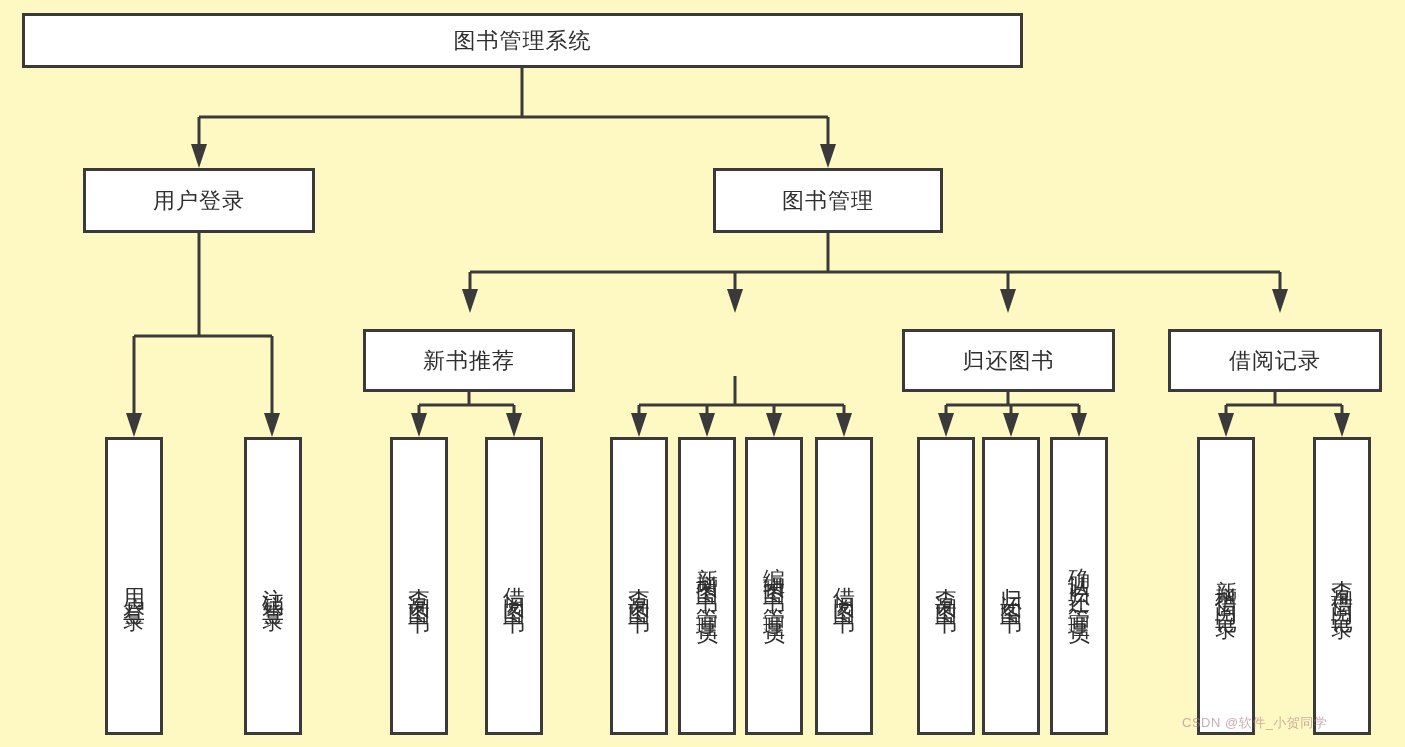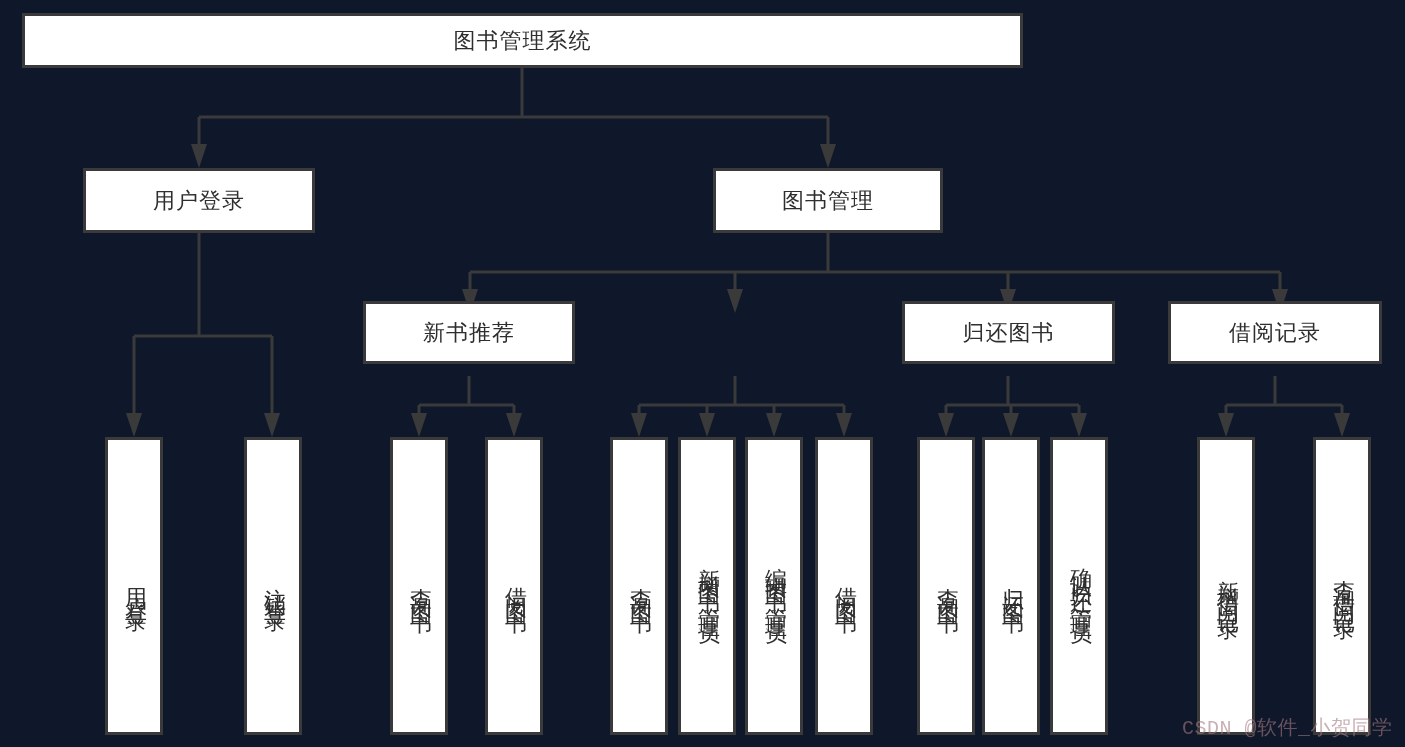--- a/index.html
+++ b/index.html
@@ -1,21 +1,21 @@
 <!DOCTYPE html>
 <html><head>
 <meta charset="utf-8">
 <style>
   html, body { margin: 0; padding: 0; background: #ffffff; }
   #stage {
     position: relative;
     width: 1405px;
     height: 747px;
-    background: #0f172a;
-    font-family: Liberation Mono, monospace;
+    background: #fef9c3;
+    font-family: Liberation Sans, sans-serif;
     overflow: hidden;
   }
   #connectors {
     position: absolute;
     left: 0; top: 0;
     width: 1405px; height: 747px;
   }
   .node {
     position: absolute;
     box-sizing: border-box;
@@ -25,21 +25,21 @@
     align-items: center;
     justify-content: center;
     color: #2e2e2e;
     font-size: 22px;
     letter-spacing: 1px;
     text-align: center;
   }
   .node.root   { left: 22px;   top: 13px;  width: 1001px; height: 55px; }
   .node.lvl2a  { left: 83px;   top: 168px; width: 232px;  height: 65px; }
   .node.lvl2b  { left: 713px;  top: 168px; width: 230px;  height: 65px; }
-  .node.lvl3   { top: 301px; height: 63px; }
+  .node.lvl3   { top: 329px; height: 63px; }
   .node.l3a { left: 363px;  width: 212px; }
   .node.l3b { left: 628px;  width: 214px; }
   .node.l3c { left: 902px;  width: 213px; }
   .node.l3d { left: 1168px; width: 214px; }
   .node.leaf {
     top: 437px;
     width: 58px;
     height: 298px;
     writing-mode: vertical-rl;
     text-orientation: mixed;
@@ -57,21 +57,21 @@
   .leaf.p8  { left: 815px; }
   .leaf.p9  { left: 917px; }
   .leaf.p10 { left: 982px; }
   .leaf.p11 { left: 1050px; }
   .leaf.p12 { left: 1197px; }
   .leaf.p13 { left: 1313px; }
   #watermark {
     position: absolute;
     left: 1182px;
     top: 714px;
-    font-size: 20px;
+    font-size: 13px;
     letter-spacing: 0.5px;
     color: rgba(164, 122, 128, 0.60);
     white-space: nowrap;
     z-index: 5;
   }
 </style>
 </head>
 <body>
 
 <div id="stage">

